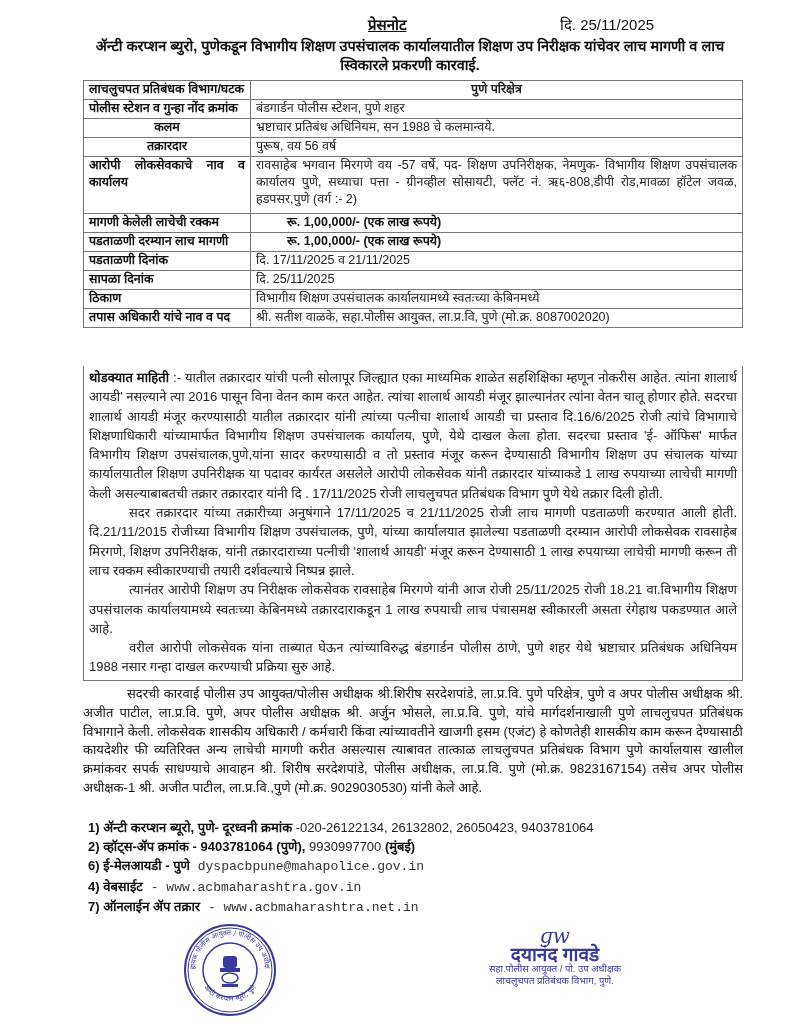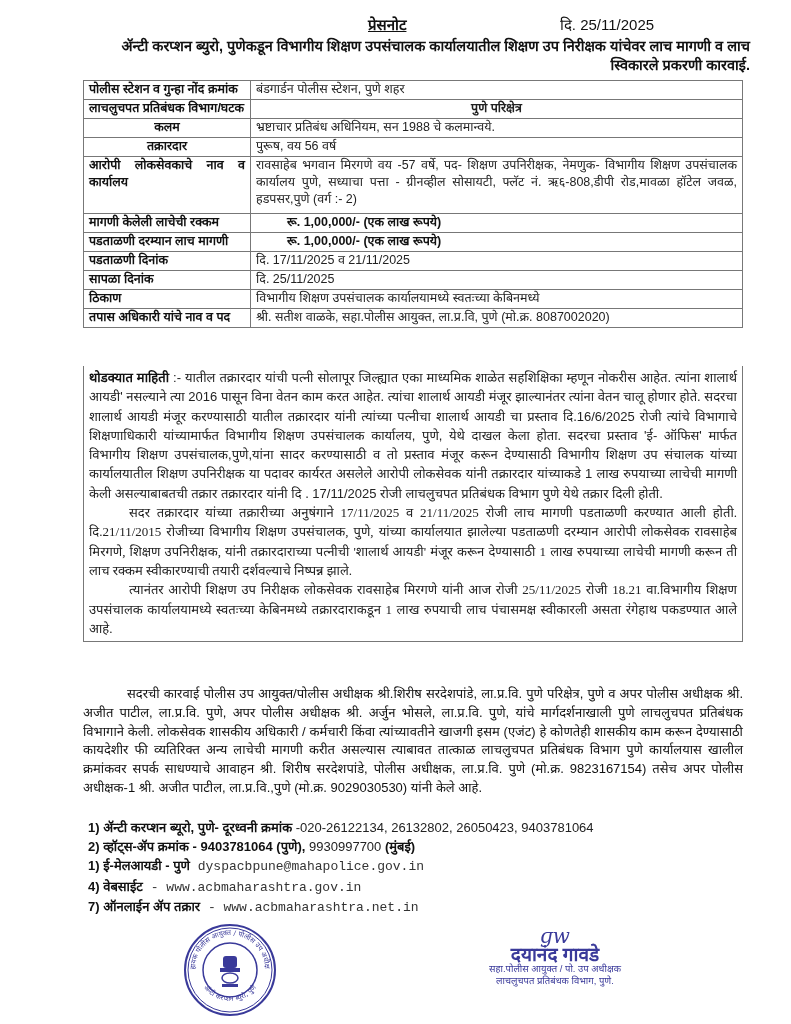--- a/index.html
+++ b/index.html
@@ -9,21 +9,21 @@
     color: #111;
   }
   .header-row {
     position: absolute; top: 14px; left: 0; width: 791px; height: 20px;
     font-size: 15px; font-weight: bold;
   }
   .press-note { position: absolute; left: 368px; top: 0; text-decoration: underline; }
   .press-date { position: absolute; left: 560px; top: 0; font-weight: normal; font-size: 15px; }
   .title {
     position: absolute; top: 37px; left: 70px; width: 680px;
-    text-align: right; font-size: 14.5px; font-weight: bold; line-height: 19px;
+    text-align: center; font-size: 14.5px; font-weight: bold; line-height: 19px;
   }
   table.info {
     position: absolute; top: 80px; left: 83px; width: 660px;
     border-collapse: collapse; font-size: 12.5px;
   }
   table.info td {
     border: 1.5px solid #777; padding: 0 5px; vertical-align: top;
     line-height: 17px;
   }
   table.info td.lbl { width: 156px; font-weight: bold; }
@@ -32,21 +32,21 @@
   table.info td.val { color: #222; }
   table.info td.val.bold { font-weight: bold; color: #111; padding-left: 36px; }
   table.info td.val.center { text-align: center; font-weight: bold; }
   .summary {
     position: absolute; top: 366px; left: 83px; width: 648px;
     border: 1.5px solid #777; border-top: none;
     padding: 2px 5px 3px 5px; font-size: 13px; line-height: 19.3px;
     text-align: justify; color: #222;
   }
   .summary p { margin: 0; }
-  .summary .indent { text-indent: 40px; font-family: Liberation Serif, serif; }
+  .summary .indent { text-indent: 40px; }
   .summary .lead { font-weight: bold; color: #111; }
   .closing {
     position: absolute; top: 685px; left: 83px; width: 660px;
     font-size: 13px; font-weight: normal; line-height: 18.8px; text-align: justify;
   }
   .closing p { margin: 0; text-indent: 44px; }
   .contacts {
     position: absolute; top: 818px; left: 88px; width: 660px;
     font-size: 13px; line-height: 19.2px;
   }
@@ -70,26 +70,26 @@
 
 <div class="header-row">
   <span class="press-note">प्रेसनोट</span>
   <span class="press-date">दि. 25/11/2025</span>
 </div>
 <div class="title">ॲन्टी करप्शन ब्युरो, पुणेकडून विभागीय शिक्षण उपसंचालक कार्यालयातील शिक्षण उप निरीक्षक यांचेवर लाच मागणी व लाच स्विकारले प्रकरणी कारवाई.</div>
 
 <table class="info">
   <tbody>
       <tr style="height:19px">
+    <td class="lbl">लाचलुचपत प्रतिबंधक विभाग/घटक</td>
+    <td class="val center">पुणे परिक्षेत्र</td>
+  </tr>
+  <tr style="height:19px">
     <td class="lbl">पोलीस स्टेशन व गुन्हा नोंद क्रमांक</td>
     <td class="val">बंडगार्डन पोलीस स्टेशन, पुणे शहर</td>
-  </tr>
-  <tr style="height:19px">
-    <td class="lbl">लाचलुचपत प्रतिबंधक विभाग/घटक</td>
-    <td class="val center">पुणे परिक्षेत्र</td>
   </tr>
   <tr style="height:19px">
     <td class="lbl center">कलम</td>
     <td class="val">भ्रष्टाचार प्रतिबंध अधिनियम, सन 1988 चे कलमान्वये.</td>
   </tr>
   <tr style="height:19px">
     <td class="lbl center">तक्रारदार</td>
     <td class="val">पुरूष, वय 56 वर्ष</td>
   </tr>
   <tr style="height:57px">
@@ -120,35 +120,36 @@
     <td class="lbl">तपास अधिकारी यांचे नाव व पद</td>
     <td class="val">श्री. सतीश वाळके, सहा.पोलीस आयुक्त, ला.प्र.वि, पुणे (मो.क्र. 8087002020)</td>
   </tr>
 </tbody>
   </table>
 
 <div class="summary">
   <p><span class="lead">थोडक्यात माहिती</span><span> :- यातील तक्रारदार यांची पत्नी सोलापूर जिल्ह्यात एका माध्यमिक शाळेत सहशिक्षिका म्हणून नोकरीस आहेत. त्यांना शालार्थ आयडी' नसल्याने त्या 2016 पासून विना वेतन काम करत आहेत. त्यांचा शालार्थ आयडी मंजूर झाल्यानंतर त्यांना वेतन चालू होणार होते. सदरचा शालार्थ आयडी मंजूर करण्यासाठी यातील तक्रारदार यांनी त्यांच्या पत्नीचा शालार्थ आयडी चा प्रस्ताव दि.16/6/2025 रोजी त्यांचे विभागाचे शिक्षणाधिकारी यांच्यामार्फत विभागीय शिक्षण उपसंचालक कार्यालय, पुणे, येथे दाखल केला होता. सदरचा प्रस्ताव 'ई- ऑफिस' मार्फत विभागीय शिक्षण उपसंचालक,पुणे,यांना सादर करण्यासाठी व तो प्रस्ताव मंजूर करून देण्यासाठी विभागीय शिक्षण उप संचालक यांच्या कार्यालयातील शिक्षण उपनिरीक्षक या पदावर कार्यरत असलेले आरोपी लोकसेवक यांनी तक्रारदार यांच्याकडे 1 लाख रुपयाच्या लाचेची मागणी केली असल्याबाबतची तक्रार तक्रारदार यांनी दि . 17/11/2025 रोजी लाचलुचपत प्रतिबंधक विभाग पुणे येथे तक्रार दिली होती.</span></p>
   <p class="indent">सदर तक्रारदार यांच्या तक्रारीच्या अनुषंगाने 17/11/2025 व 21/11/2025 रोजी लाच मागणी पडताळणी करण्यात आली होती. दि.21/11/2015 रोजीच्या विभागीय शिक्षण उपसंचालक, पुणे, यांच्या कार्यालयात झालेल्या पडताळणी दरम्यान आरोपी लोकसेवक रावसाहेब मिरगणे, शिक्षण उपनिरीक्षक, यांनी तक्रारदाराच्या पत्नीची 'शालार्थ आयडी' मंजूर करून देण्यासाठी 1 लाख रुपयाच्या लाचेची मागणी करून ती लाच रक्कम स्वीकारण्याची तयारी दर्शवल्याचे निष्पन्न झाले.</p>
   <p class="indent">त्यानंतर आरोपी शिक्षण उप निरीक्षक लोकसेवक रावसाहेब मिरगणे यांनी आज रोजी 25/11/2025 रोजी 18.21 वा.विभागीय शिक्षण उपसंचालक कार्यालयामध्ये स्वतःच्या केबिनमध्ये तक्रारदाराकडून 1 लाख रुपयाची लाच पंचासमक्ष स्वीकारली असता रंगेहाथ पकडण्यात आले आहे.</p>
+  <p class="indent">वरील आरोपी लोकसेवक यांना ताब्यात घेऊन त्यांच्याविरुद्ध बंडगार्डन पोलीस ठाणे, पुणे शहर येथे भ्रष्टाचार प्रतिबंधक अधिनियम 1988 नसार गन्हा दाखल करण्याची प्रक्रिया सुरु आहे.</p>
 </div>
 
 <div class="closing">
   <p>सदरची कारवाई पोलीस उप आयुक्त/पोलीस अधीक्षक श्री.शिरीष सरदेशपांडे, ला.प्र.वि. पुणे परिक्षेत्र, पुणे व अपर पोलीस अधीक्षक श्री. अजीत पाटील, ला.प्र.वि. पुणे, अपर पोलीस अधीक्षक श्री. अर्जुन भोसले, ला.प्र.वि. पुणे, यांचे मार्गदर्शनाखाली पुणे लाचलुचपत प्रतिबंधक विभागाने केली. लोकसेवक शासकीय अधिकारी / कर्मचारी किंवा त्यांच्यावतीने खाजगी इसम (एजंट) हे कोणतेही शासकीय काम करून देण्यासाठी कायदेशीर फी व्यतिरिक्त अन्य लाचेची मागणी करीत असल्यास त्याबावत तात्काळ लाचलुचपत प्रतिबंधक विभाग पुणे कार्यालयास खालील क्रमांकवर सपर्क साधण्याचे आवाहन श्री. शिरीष सरदेशपांडे, पोलीस अधीक्षक, ला.प्र.वि. पुणे (मो.क्र. 9823167154) तसेच अपर पोलीस अधीक्षक-1 श्री. अजीत पाटील, ला.प्र.वि.,पुणे (मो.क्र. 9029030530) यांनी केले आहे.</p>
 </div>
 
 <div class="contacts">
   <div class="item">
     <span class="k">1) ॲन्टी करप्शन ब्यूरो, पुणे- दूरध्वनी क्रमांक</span><span class="v"> -020-26122134, 26132802, 26050423, 9403781064</span>
   </div>
   <div class="item">
     <span class="k">2) व्हॉट्स-ॲप क्रमांक -  9403781064 (पुणे),</span><span class="v"> 9930997700</span><span class="k"> (मुंबई)</span>
   </div>
   <div class="item">
-    <span class="k">1) ई-मेलआयडी - पुणे</span><span class="serif"> dyspacbpune@mahapolice.gov.in</span>
+    <span class="k">6) ई-मेलआयडी - पुणे</span><span class="serif"> dyspacbpune@mahapolice.gov.in</span>
   </div>
   <div class="item">
     <span class="k">4) वेबसाईट</span><span class="serif"> - www.acbmaharashtra.gov.in</span>
   </div>
   <div class="item">
     <span class="k">7) ऑनलाईन ॲप तक्रार</span><span class="serif"> - www.acbmaharashtra.net.in</span>
   </div>
 </div>
 
 <div class="seal">

